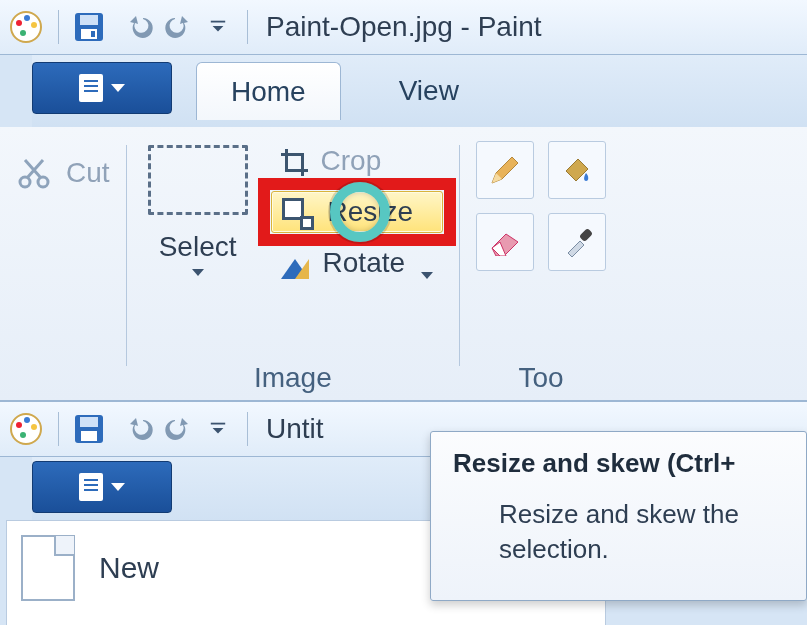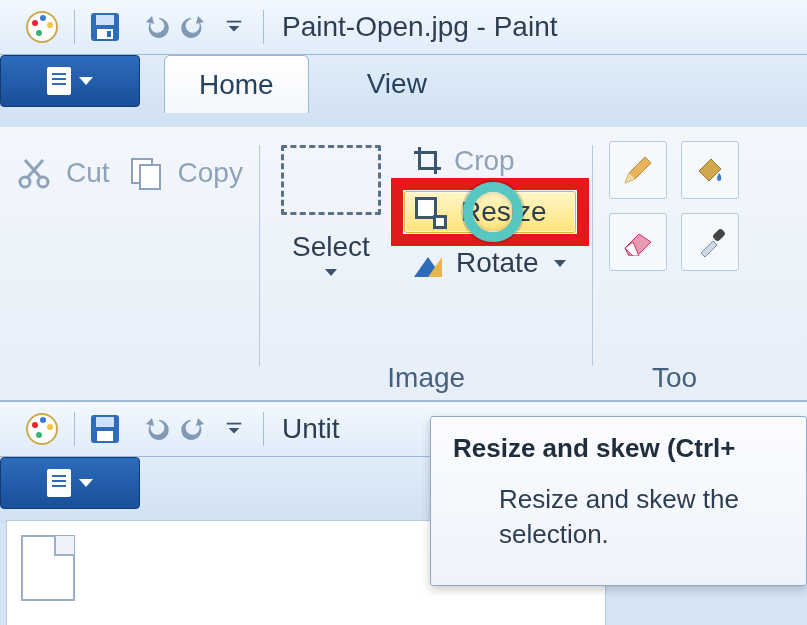--- a/index.html
+++ b/index.html
@@ -3,42 +3,42 @@
 <meta charset="utf-8">
 <style>
   * { box-sizing: border-box; font-family: "Segoe UI", Tahoma, sans-serif; }
   body { margin:0; background:#d6e5f5; width:807px; height:625px; overflow:hidden; position:relative; }
 
   
   .titlebar {
     display:flex; align-items:center; height:55px;
     background:linear-gradient(#f2f8ff,#e0ecf9);
     border-bottom:1px solid #9db7d4;
-    padding:0 24px;
+    padding:0 8px;
     text-align:center;
   }
   .qat { display:flex; align-items:center; gap:14px; }
   .paint-logo { width:36px; height:36px; }
   .qat-sep { width:1px; height:34px; background:#a8bed6; }
   .save-icon { width:32px; height:32px; }
   .undo-redo { display:flex; gap:8px; margin-left:6px; }
   .arrow-btn { width:30px; height:30px; color:#8199b3; }
   .arrow-btn svg { width:100%; height:100%; }
   .qat-custom {
     display:flex; align-items:center; justify-content:center;
     width:22px; height:20px; color:#3b536f;
   }
   .title-sep { width:1px; height:34px; background:#a8bed6; margin:0 18px; }
   .window-title { font-size:28px; color:#2e3e52; white-space:nowrap; }
 
   
   .tabstrip {
-    display:flex; align-items:flex-start; height:72px;
+    display:flex; align-items:center; height:72px;
     background:linear-gradient(#e0ecf9,#d0e1f3);
-    position:relative;
+    position:relative;margin-left:32px;
   }
   .file-btn {
     display:flex; align-items:center; justify-content:center; gap:8px;
     width:140px; height:52px; margin-bottom:6px;
     background:linear-gradient(#2d6bbb,#1a4f99);
     border:1px solid #123b73; border-radius:4px;
   }
   .file-btn .doc-ico { width:24px; height:28px; background:#fff; border-radius:2px; position:relative; }
   .file-btn .doc-ico::after {
     content:""; position:absolute; left:5px; top:6px; width:14px; height:2px; background:#2d6bbb;
@@ -89,21 +89,21 @@
   .small-item { display:flex; align-items:center; gap:14px; font-size:28px; color:#6f83a0; }
   .scissors-ico, .copy-ico { width:36px; height:36px; position:relative; }
 
   
   .select-ico {
     width:100px; height:70px; border:3px dashed #5a6f88; border-radius:2px; margin:4px auto 10px;
   }
 
   
   .img-actions { display:flex; flex-direction:column; gap:10px; margin-top:0; }
-  .img-item { display:flex; align-items:center; gap:12px; font-size:28px; color:#2e3e52; padding:4px 10px; border-radius:3px; }
+  .img-item { display:flex; align-items:flex-end; gap:12px; font-size:28px; color:#2e3e52; padding:4px 10px; border-radius:3px; }
   .crop-ico { width:28px; height:28px; position:relative; }
   .crop-ico::before { content:""; position:absolute; left:4px; top:0; width:20px; height:20px; border-left:3px solid #3c556f; border-bottom:3px solid #3c556f; }
   .crop-ico::after  { content:""; position:absolute; left:0; top:4px; width:20px; height:20px; border-right:3px solid #3c556f; border-top:3px solid #3c556f; }
 
   .resize-item {
     position:relative;
     background:linear-gradient(#fff6c7,#ffe37a);
     border:1px solid #d9b43b;
     box-shadow:inset 0 0 0 1px #fffbe2;
     gap:16px;
@@ -151,21 +151,21 @@
   }
   .menu-row { display:flex; align-items:center; gap:24px; font-size:30px; color:#2e3e52; }
   .new-ico { width:54px; height:66px; border:2px solid #9bb0c8; background:#fff; position:relative; }
   .new-ico::after { content:""; position:absolute; right:-1px; top:-1px; width:18px; height:18px; background:#eef3fa; border-left:2px solid #9bb0c8; border-bottom:2px solid #9bb0c8; }
   .recent-cut { position:absolute; right:0; top:120px; width:190px; height:60px;
     background:#fff; border-left:1px solid #b9cbe0; font-size:26px; color:#2e3e52;
     display:flex; align-items:center; padding-left:14px; }
 
   
   .tooltip {
-    position:absolute; left:430px; top:416px; width:377px; height:170px;
+    position:absolute; left:430px; top:431px; width:377px; height:170px;
     background:linear-gradient(#fbfcfe,#eef3fa);
     border:1px solid #8fa9c6; border-radius:3px;
     box-shadow:0 4px 10px rgba(0,0,0,.2);
     padding:16px 22px; z-index:20;
   }
   .tooltip .tt-title { font-size:26px; font-weight:600; color:#1f2d3d; white-space:nowrap; }
   .tooltip .tt-body  { font-size:26px; color:#2e3e52; margin-top:18px; margin-left:46px; line-height:1.35; }
 
   .disabled-item { color:#90a2b8 !important; }
 </style>
@@ -225,27 +225,20 @@
   <div class="group">
     <div class="group-body">
       <div class="small-list">
         <div class="small-item disabled-item">
           <svg class="scissors-ico" viewBox="0 0 36 36">
             <circle cx="9" cy="27" r="5" fill="none" stroke="#8ea3bb" stroke-width="3"></circle>
             <circle cx="27" cy="27" r="5" fill="none" stroke="#8ea3bb" stroke-width="3"></circle>
             <path d="M11 23L27 5M25 23L9 5" stroke="#8ea3bb" stroke-width="3" fill="none"></path>
           </svg>
           <span>Cut</span>
-        </div>
-        <div class="small-item disabled-item">
-          <svg class="copy-ico" viewBox="0 0 36 36">
-            <rect x="4" y="4" width="20" height="24" fill="#fff" stroke="#8ea3bb" stroke-width="2"></rect>
-            <rect x="12" y="10" width="20" height="24" fill="#fff" stroke="#8ea3bb" stroke-width="2"></rect>
-          </svg>
-          <span>Copy</span>
         </div>
       </div>
     </div>
   </div>
 
   <div class="group-sep"></div>
 
   <div class="group">
     <div class="group-body">
       <div class="bigbtn">
@@ -359,20 +352,21 @@
   <div class="tabstrip">
     <div class="file-btn">
       <span class="doc-ico"></span>
       <span class="tri"></span>
     </div>
   </div>
 
   <div class="menu-panel">
     <div class="menu-row">
       <span class="new-ico"></span>
+      <span>New</span>
     </div>
   </div>
   <div class="recent-cut">Recent p</div>
 </div>
 
 <div class="tooltip">
   <div class="tt-title">Resize and skew (Ctrl+</div>
   <div class="tt-body">Resize and skew the selection.</div>
 </div>
 

